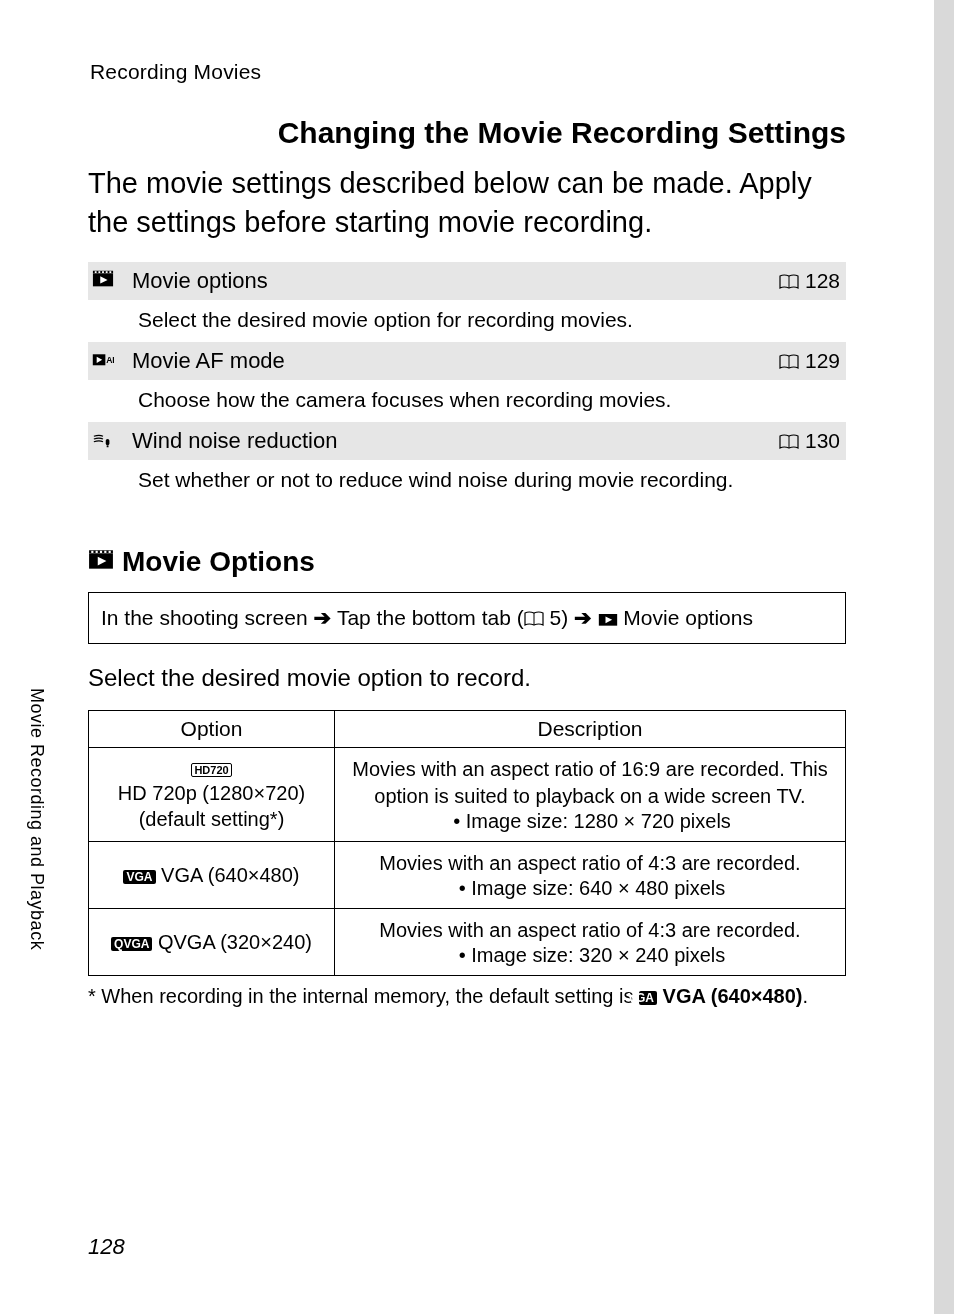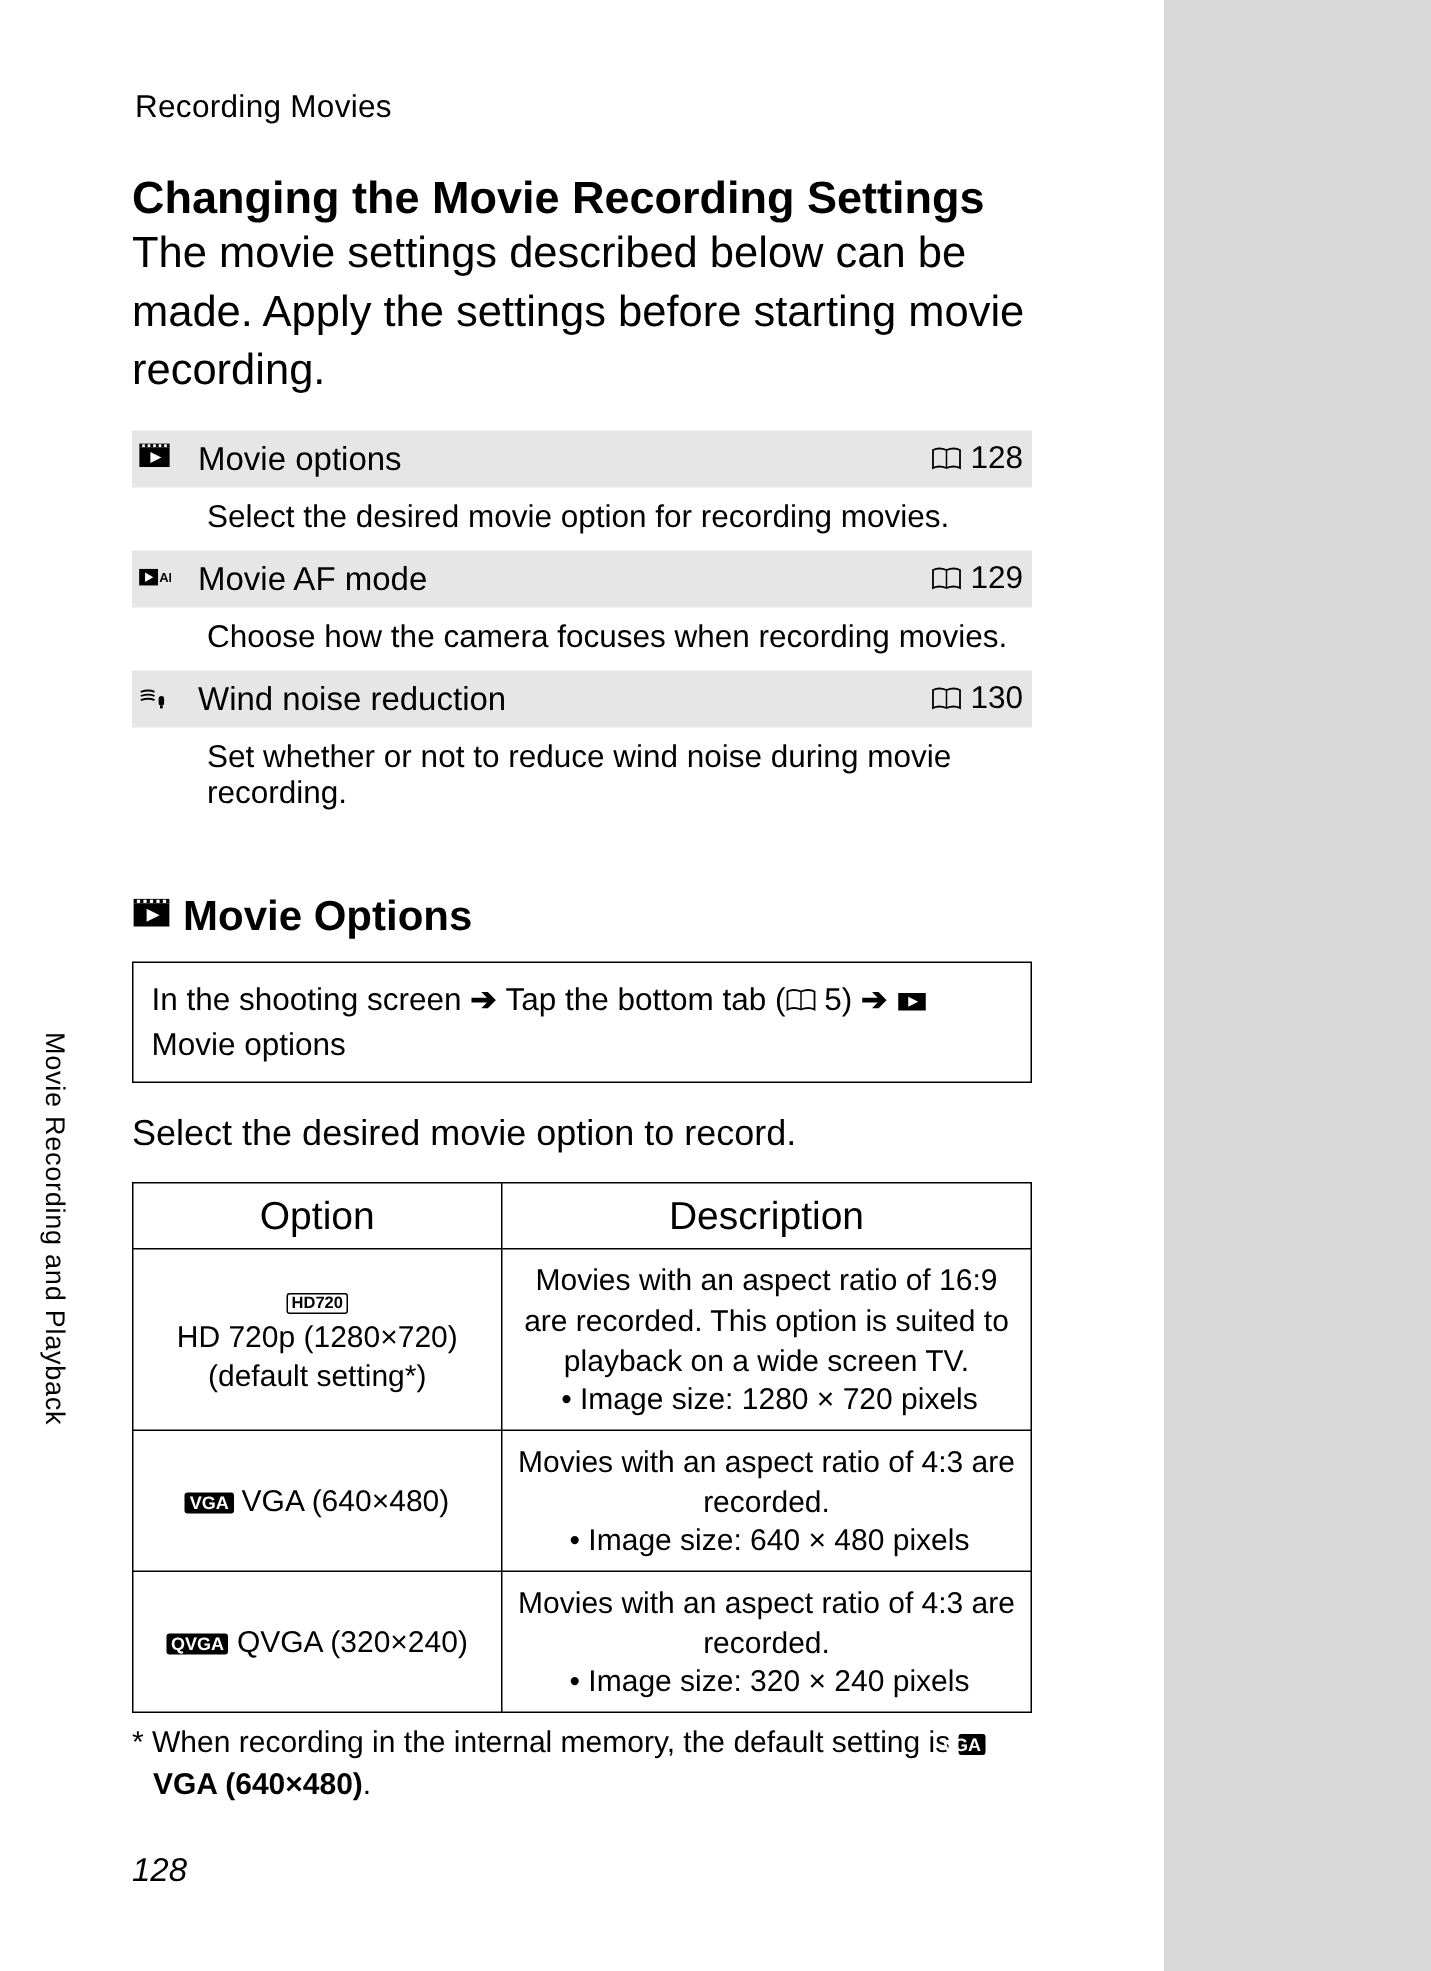--- a/index.html
+++ b/index.html
@@ -6,39 +6,41 @@
   html, body { width: 954px; height: 1314px; }
   body {
     background: #d9d9d9;
     font-family: "Segoe UI", Arial, sans-serif;
     color: #000;
     position: relative;
   }
   .page {
     position: absolute;
     left: 0; top: 0;
-    width: 776px; height: 1314px;
+    width: 934px; height: 1314px;
     background: #fff;
     padding: 60px 88px 50px 88px;
   }
   .page-mask-left {
     position: absolute;
     left: 0; top: 0; width: 22px; height: 1314px;
     background: #d9d9d9;
   }
   .header-line {
     font-size: 21px;
     font-weight: 400;
     margin-bottom: 32px;
     margin-left: 2px;
     letter-spacing: 0.2px;
   }
   h1.main-heading {
     font-size: 30px;
     font-weight: 700;
+    margin-bottom: 14px;
+    text-align: right;
   }
   .intro {
     font-size: 29px;
     line-height: 1.35;
     margin-bottom: 20px;
   }
   .settings-list {
     width: 100%;
     font-size: 21px;
   }
@@ -97,21 +99,21 @@
     font-size: 20px;
   }
   table.options th, table.options td {
     border: 1px solid #000;
     padding: 8px 10px;
     vertical-align: middle;
     text-align: center;
   }
   table.options th {
     font-weight: 400;
-    font-size: 26px;
+    font-size: 21px;
     padding: 6px;
   }
   table.options td.opt-col { width: 246px; }
   .opt-label { display: inline-block; line-height: 1.3; }
   .desc-line { line-height: 1.35; }
   .bullet-line { padding-left: 4px; }
   .footnote {
     font-size: 20px;
     margin-top: 6px;
     line-height: 1.4;

